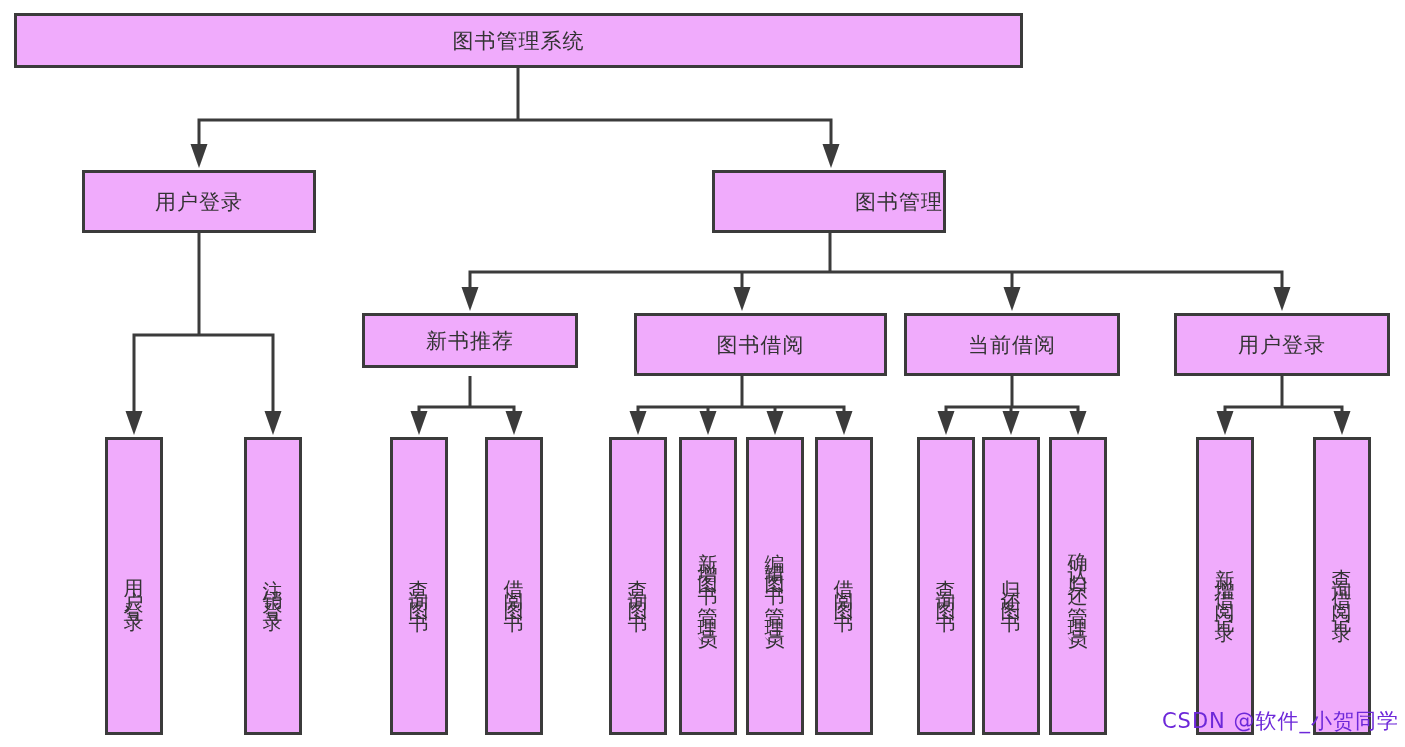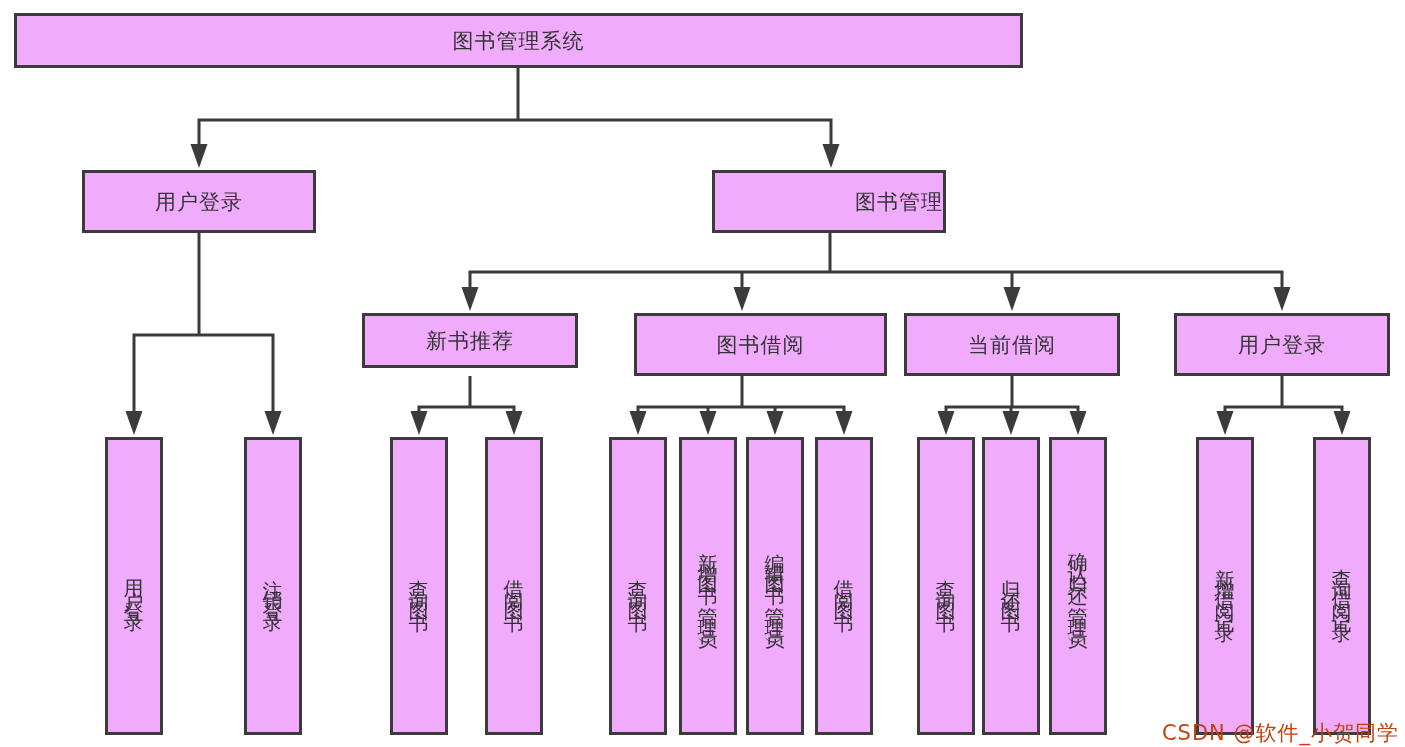--- a/index.html
+++ b/index.html
@@ -46,23 +46,23 @@
     text-orientation: mixed;
     font-size: 20px;
     letter-spacing: 11px;
     line-height: 1;
     color: #333333;
     text-align: center;
   }
   .watermark {
     position: absolute;
     right: 6px;
-    bottom: 0;
+    bottom: 12px;
     font-size: 21px;
-    color: #c2410c;
+    color: #6d28d9;
     z-index: 3;
     letter-spacing: 1px;
   }
 </style>
 </head>
 <body>
 
 <div id="canvas">
 
   <svg id="connectors" width="1405" height="747" viewBox="0 0 1405 747" fill="none" stroke="#3b3b3b" stroke-width="3">

